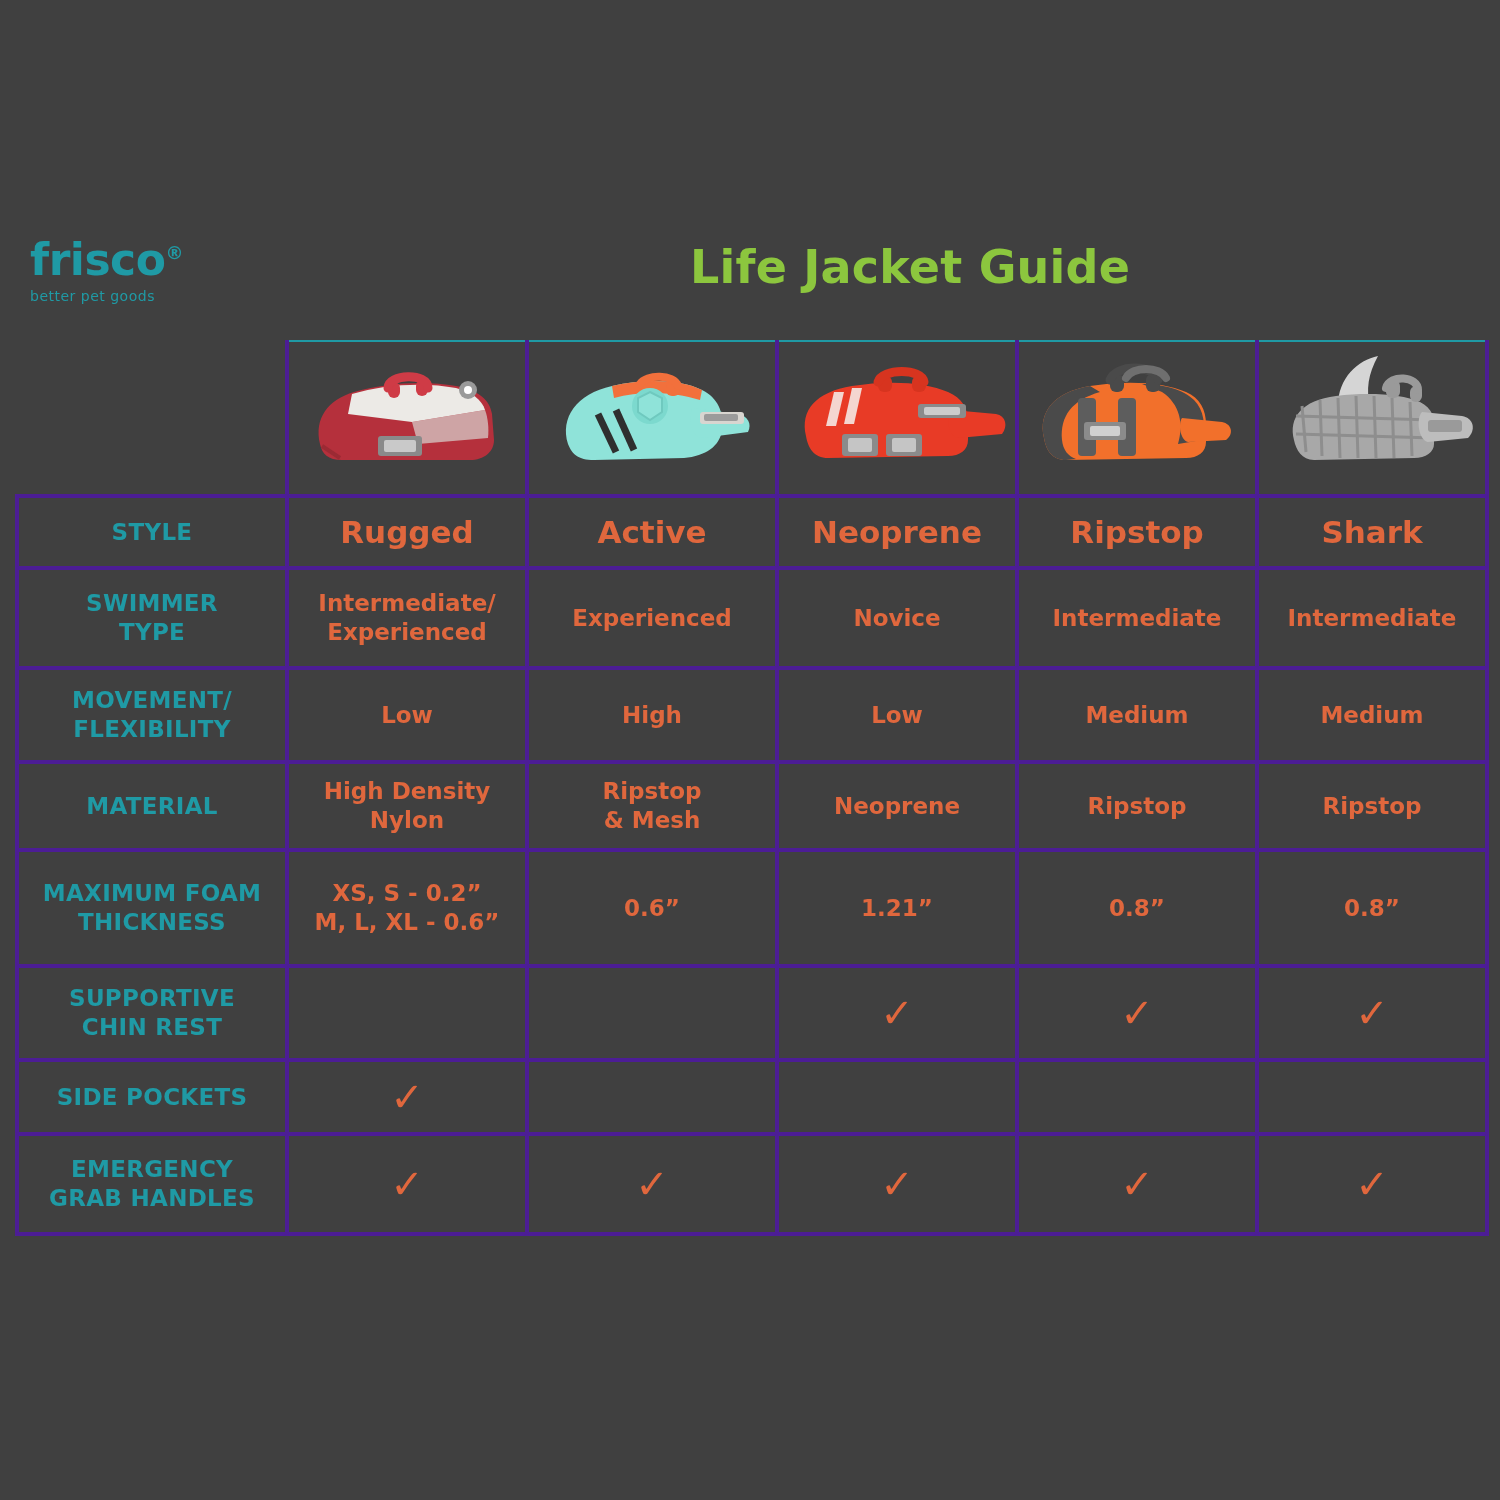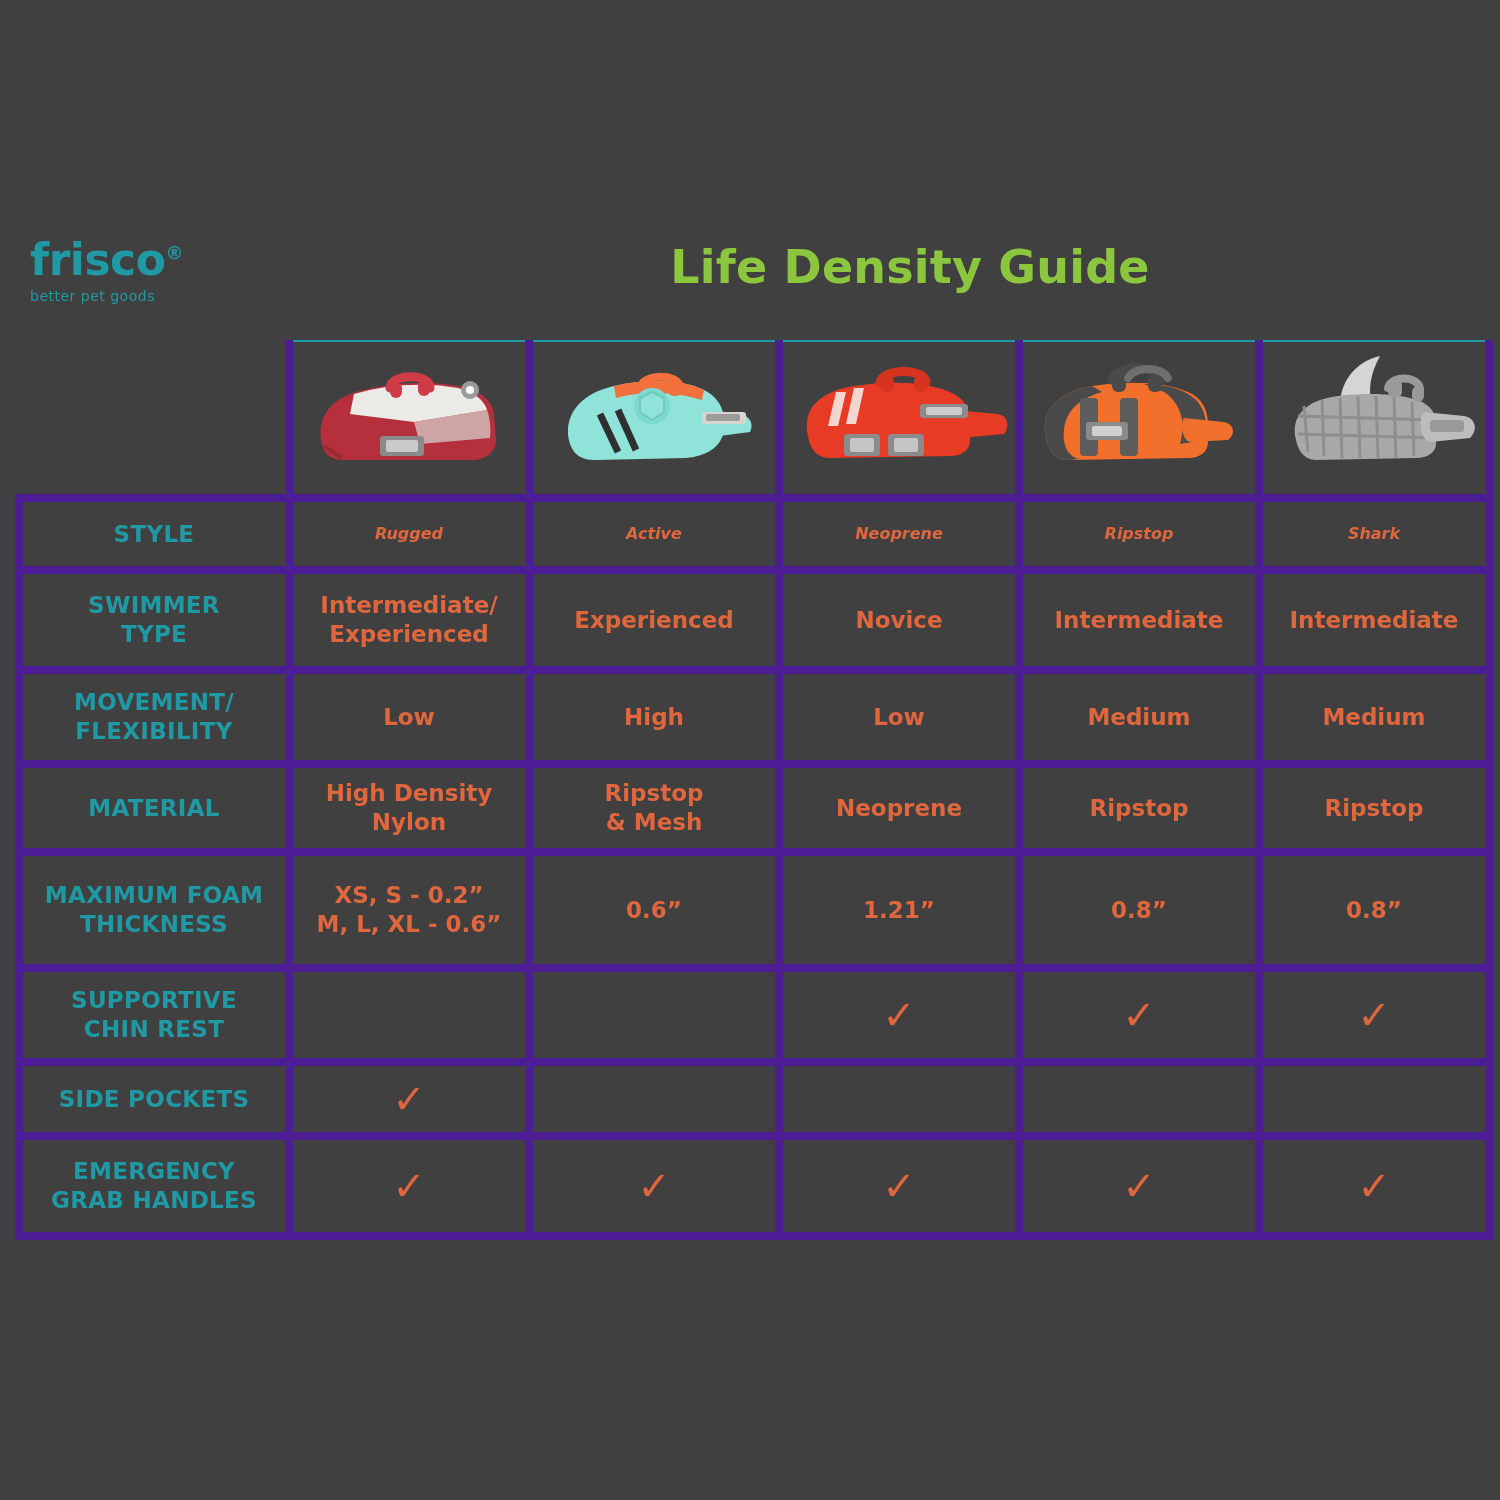--- a/index.html
+++ b/index.html
@@ -72,21 +72,21 @@
     left: 15px;
     top: 340px;
     width: 1470px;
   }
   table.guide {
     border-collapse: collapse;
     table-layout: fixed;
     width: 1470px;
   }
   table.guide td {
-    border: 8px solid #4c1d95;
+    border: 4px solid #4c1d95;
     vertical-align: middle;
     text-align: center;
     padding: 4px 6px;
   }
   
   col.c0 { width: 270px; }
   col.c1 { width: 240px; }
   col.c2 { width: 250px; }
   col.c3 { width: 240px; }
   col.c4 { width: 240px; }
@@ -113,21 +113,21 @@
     line-height: 1.25;
     border-left: none;
   }
   td.value-cell {
     font-family: "DejaVu Sans", sans-serif;
     font-size: 23px;
     font-weight: bold;
     color: #e0673d;
     line-height: 1.25;
   }
-  tr.style-row td.value-cell { font-size: 16px; font-style: italic; }
+  tr.style-row td.value-cell { font-size: 31px; }
   td.check-cell {
     font-family: "DejaVu Sans", sans-serif;
     font-size: 40px;
     color: #e0673d;
     line-height: 1;
     font-weight: normal;
   }
   .row-h-1 { height: 72px; }
   .row-h-2 { height: 100px; }
   .row-h-3 { height: 94px; }
@@ -150,21 +150,21 @@
 </head>
 <body>
 
 <div class="page">
 
   <div class="header">
     <div class="logo">
       <div class="logo-word"><span>frisco</span><span class="logo-reg">®</span></div>
       <div class="logo-tag">better pet goods</div>
     </div>
-    <div class="guide-title">Life Density Guide</div>
+    <div class="guide-title">Life Jacket Guide</div>
   </div>
 
   <div class="table-wrap">
     <table class="guide">
       <colgroup>
         <col class="c0">
           <col class="c1">
           <col class="c2">
           <col class="c3">
           <col class="c4">

